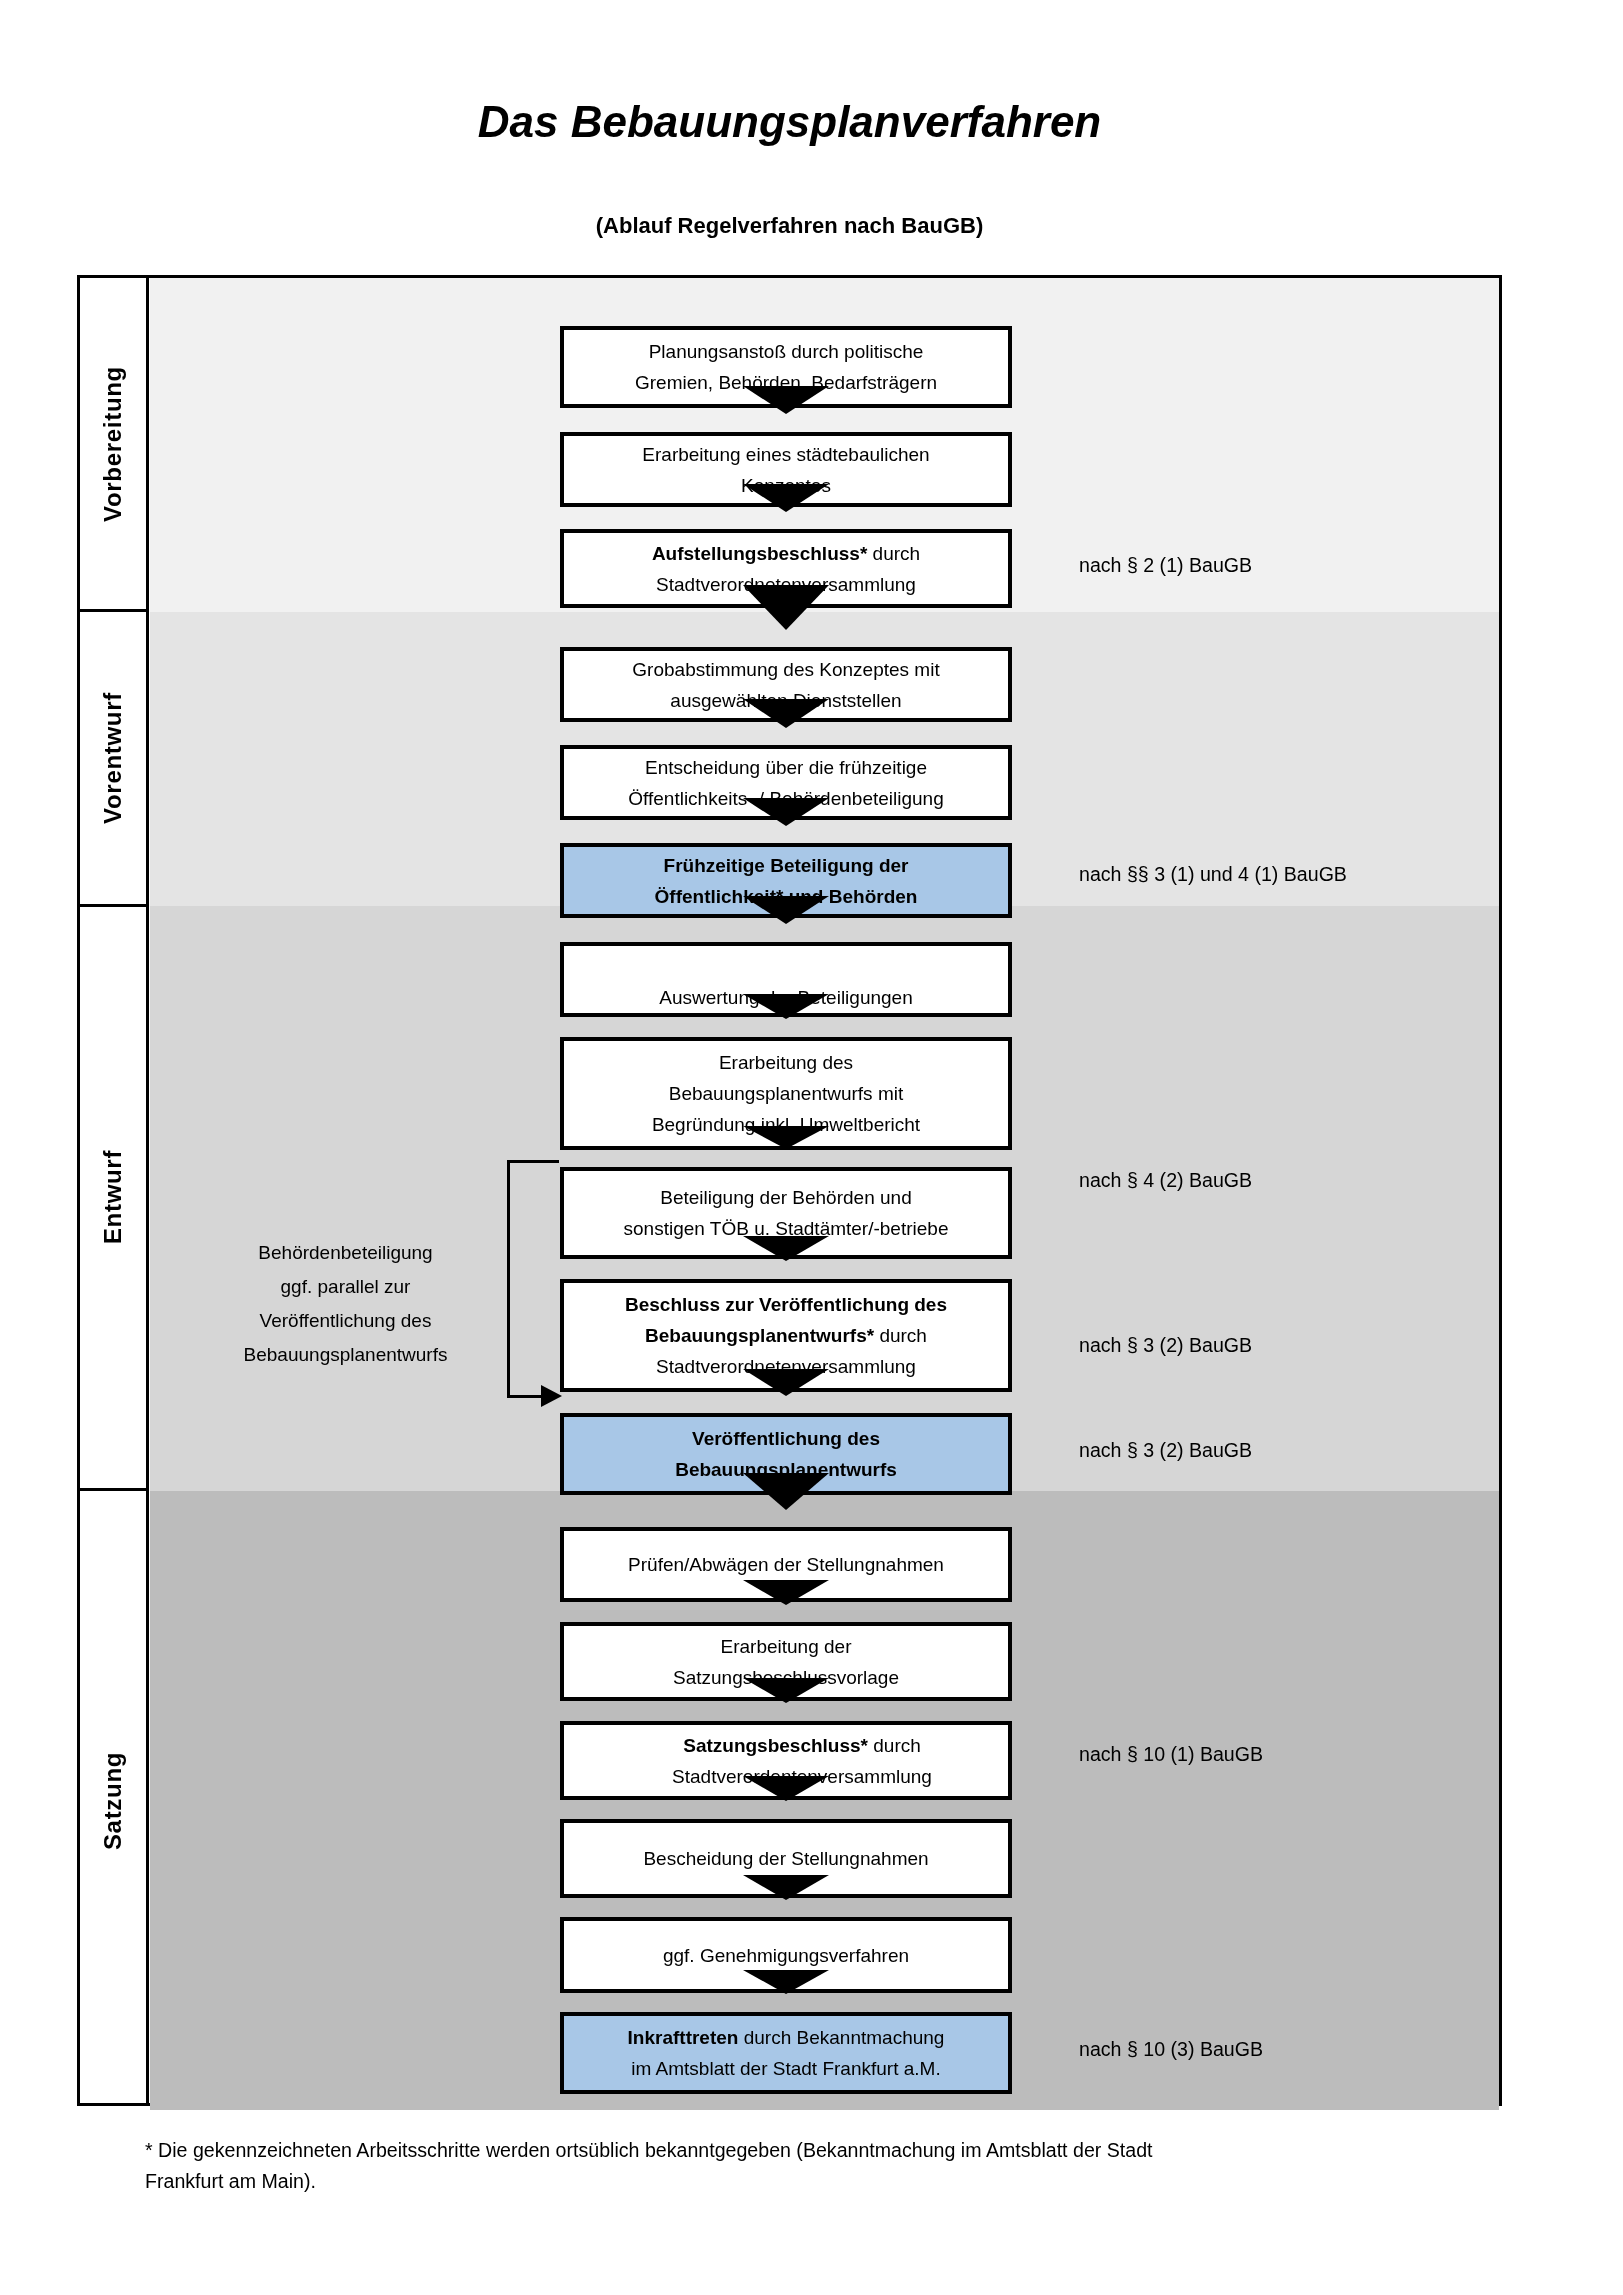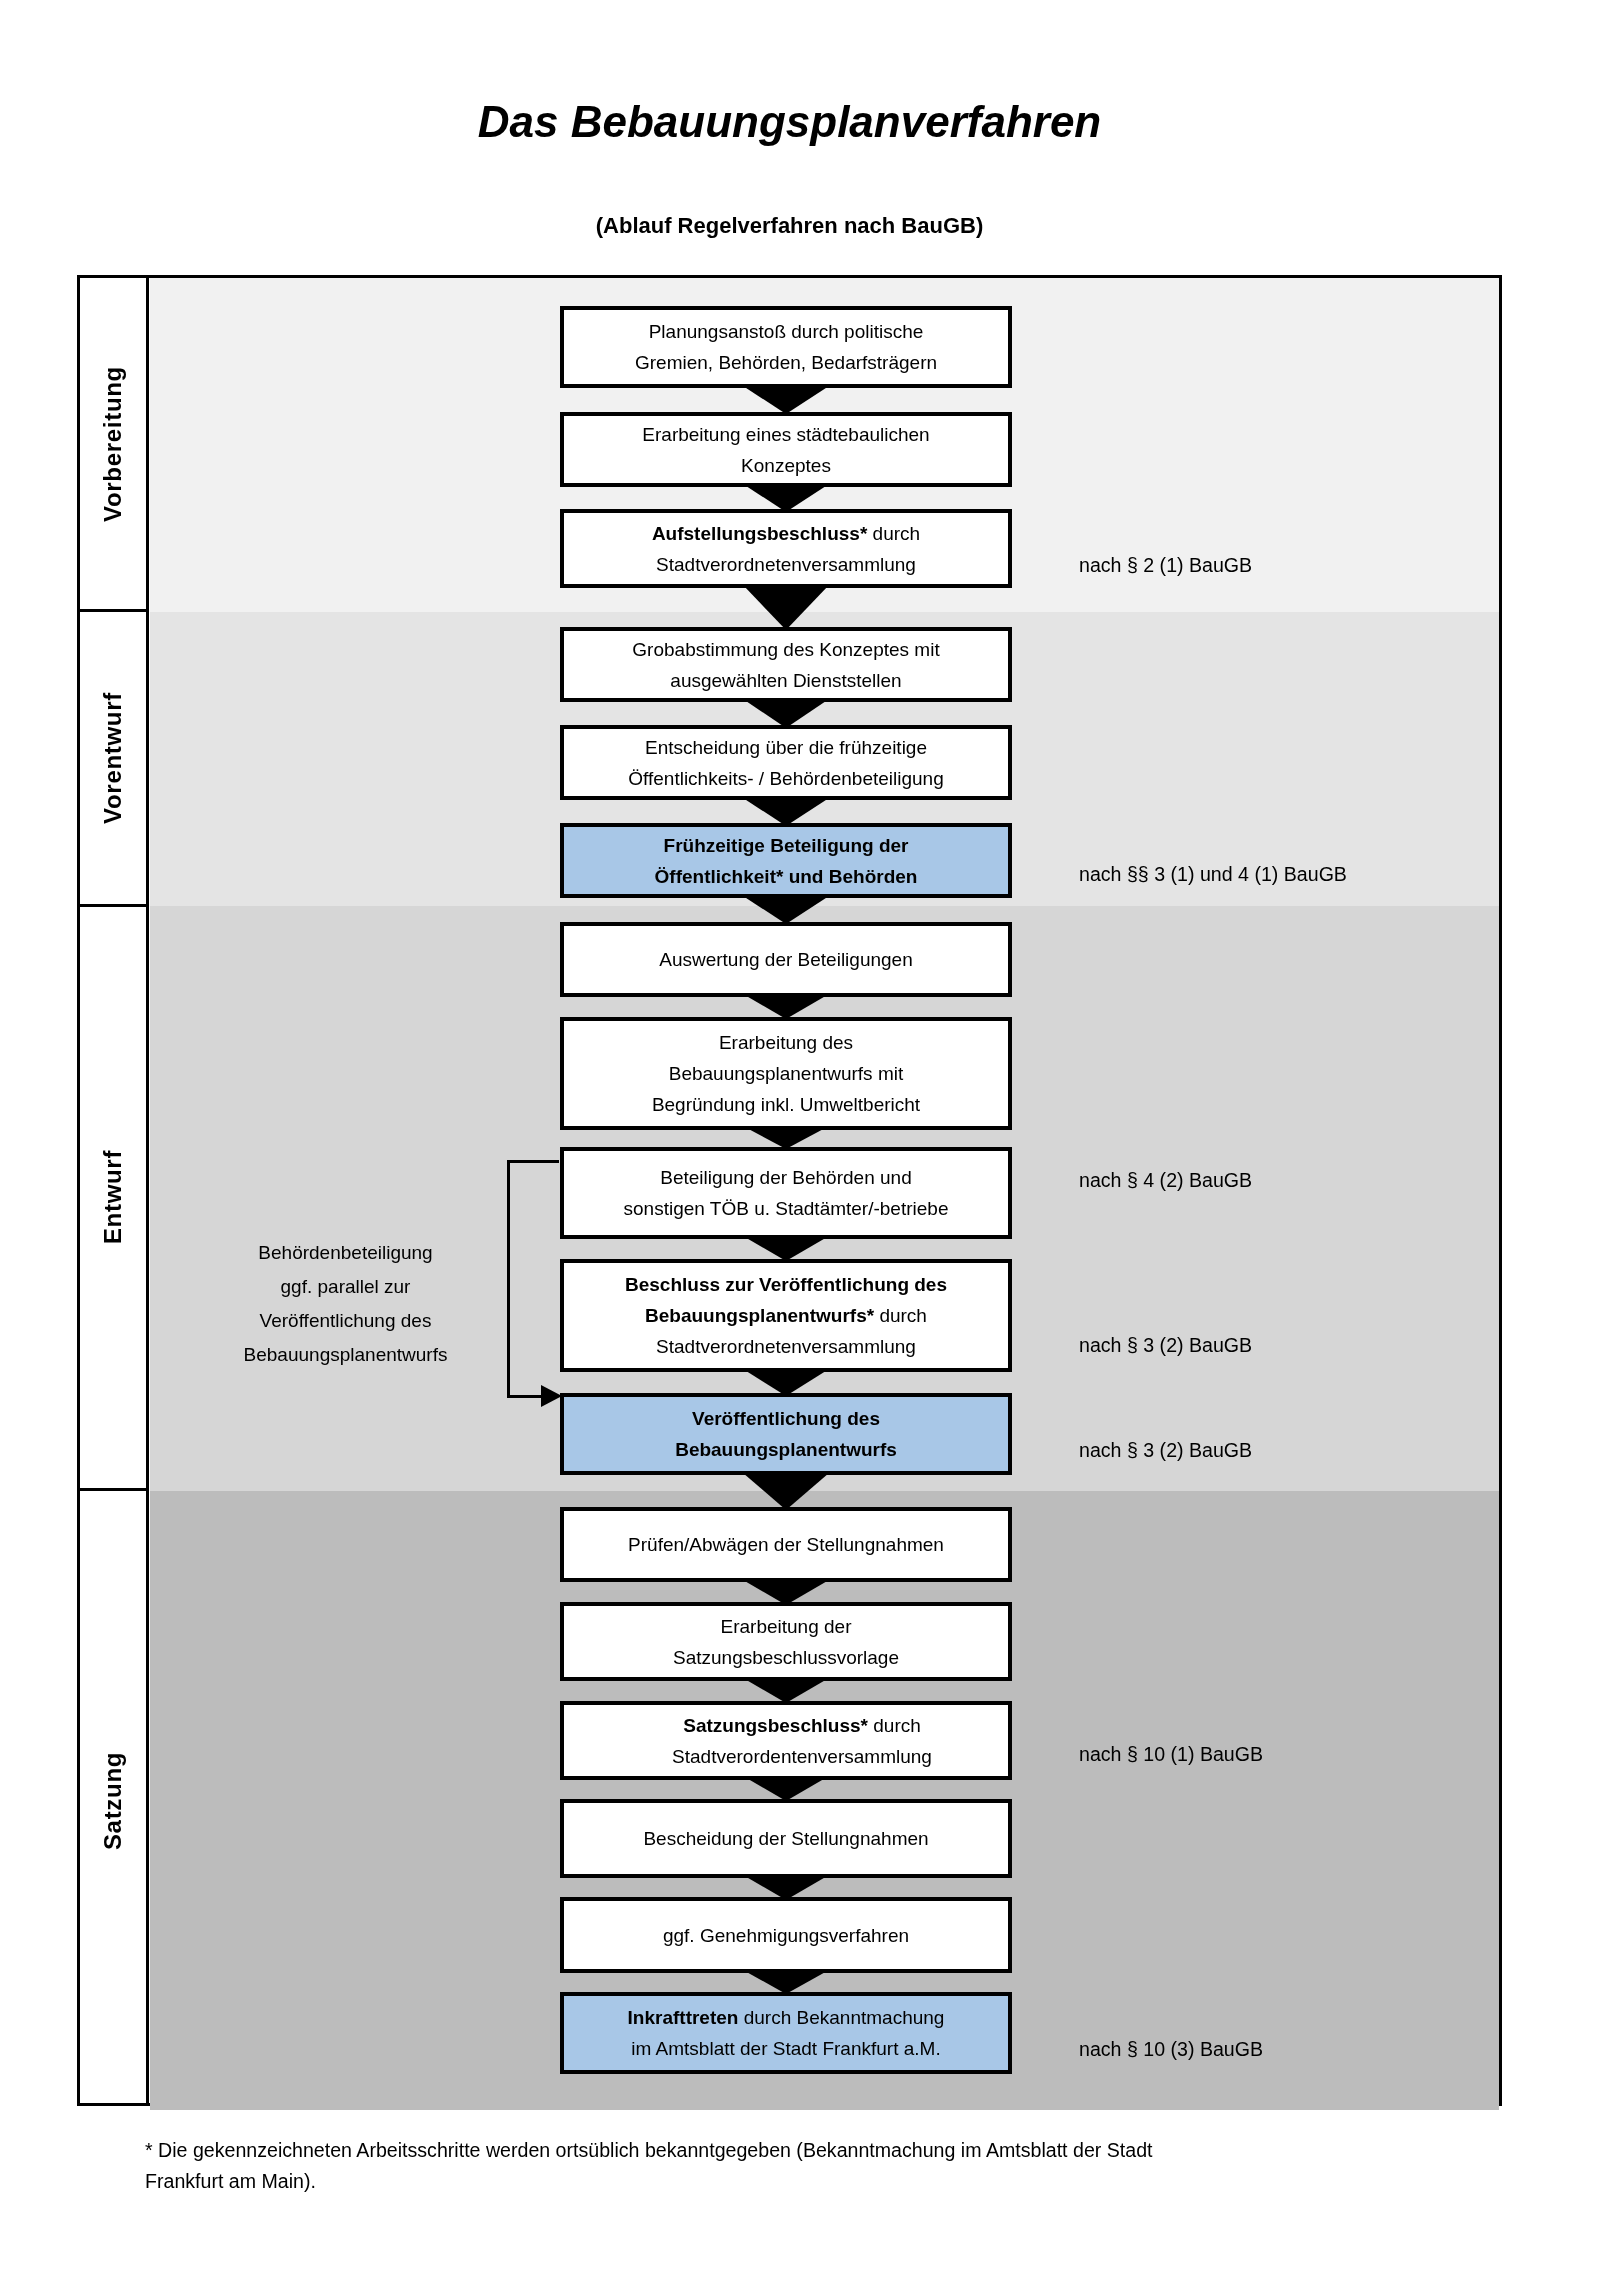--- a/index.html
+++ b/index.html
@@ -44,21 +44,21 @@
 
   
   .band{position:absolute;left:70px;right:0;}
 
   
   #overlay{position:absolute;left:0;top:0;width:1623px;height:2295px;pointer-events:none;}
   .flow-box{
     position:absolute;left:560px;width:452px;
     background:#fff;border:4.6px solid #000;box-sizing:border-box;
     display:flex;flex-direction:column;align-items:center;justify-content:center;
-    text-align:center;font-size:19px;line-height:31px;
+    text-align:center;font-size:19px;line-height:31px;margin-top:20px;
   }
   .flow-box.hl{background:#a8c7e7;}
   .flow-box .ln{white-space:nowrap;}
   .flow-box b{font-weight:bold;}
 
   
   .arrow-down{
     position:absolute;left:743px;width:0;height:0;
     border-left:43px solid transparent;border-right:43px solid transparent;
     border-top-style:solid;border-top-color:#000;
@@ -150,21 +150,21 @@
       <div class="ln"><span>ausgewählten Dienststellen</span></div>
     </div>
     <div class="flow-box" style="top: 725px; height: 75px;">
       <div class="ln"><span>Entscheidung über die frühzeitige</span></div>
       <div class="ln"><span>Öffentlichkeits- / Behördenbeteiligung</span></div>
     </div>
     <div class="flow-box hl" style="top: 823px; height: 75px; background: rgb(168, 199, 231);">
       <div class="ln"><b>Frühzeitige Beteiligung der</b></div>
       <div class="ln"><b>Öffentlichkeit* und Behörden</b></div>
     </div>
-    <div class="flow-box" style="top: 922px; height: 75px;">
+    <div class="flow-box" style="top: 922px; height: 75px; justify-content: flex-end;">
       <div class="ln"><span>Auswertung der Beteiligungen</span></div>
     </div>
     <div class="flow-box" style="top: 1017px; height: 113px;">
       <div class="ln"><span>Erarbeitung des</span></div>
       <div class="ln"><span>Bebauungsplanentwurfs mit</span></div>
       <div class="ln"><span>Begründung inkl. Umweltbericht</span></div>
     </div>
     <div class="flow-box" style="top: 1147px; height: 92px;">
       <div class="ln"><span>Beteiligung der Behörden und</span></div>
       <div class="ln"><span>sonstigen TÖB u. Stadtämter/-betriebe</span></div>

